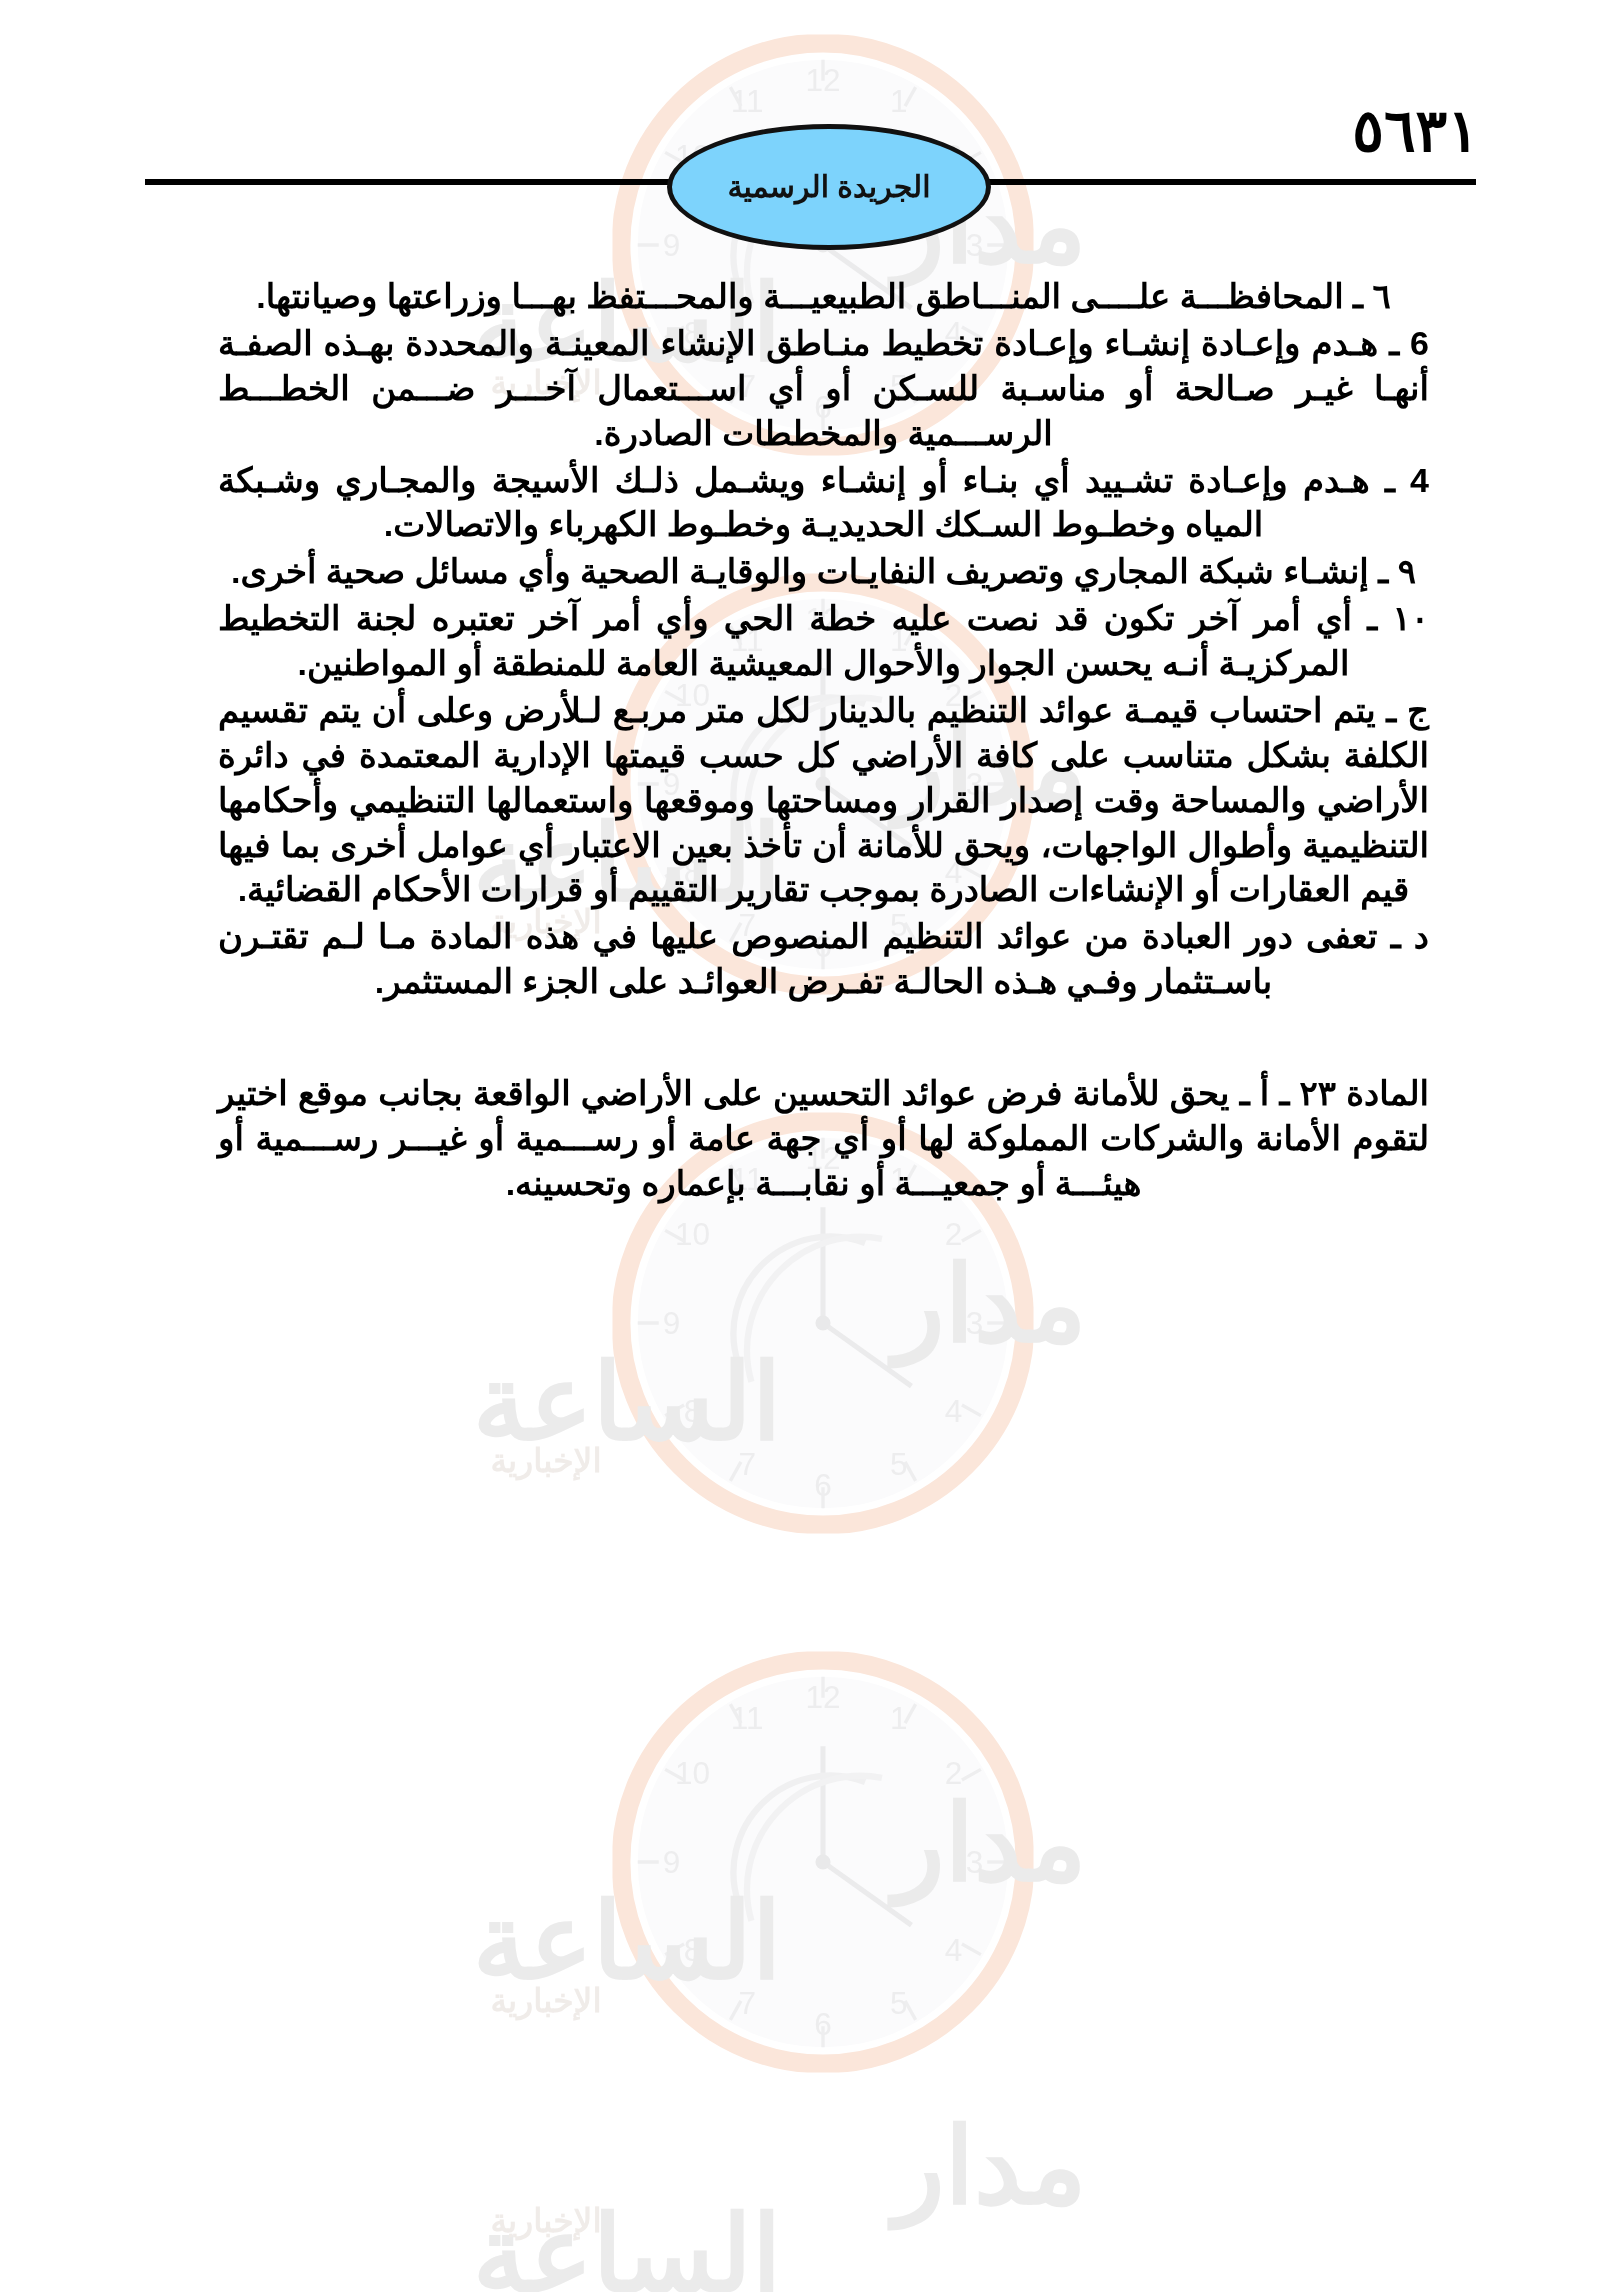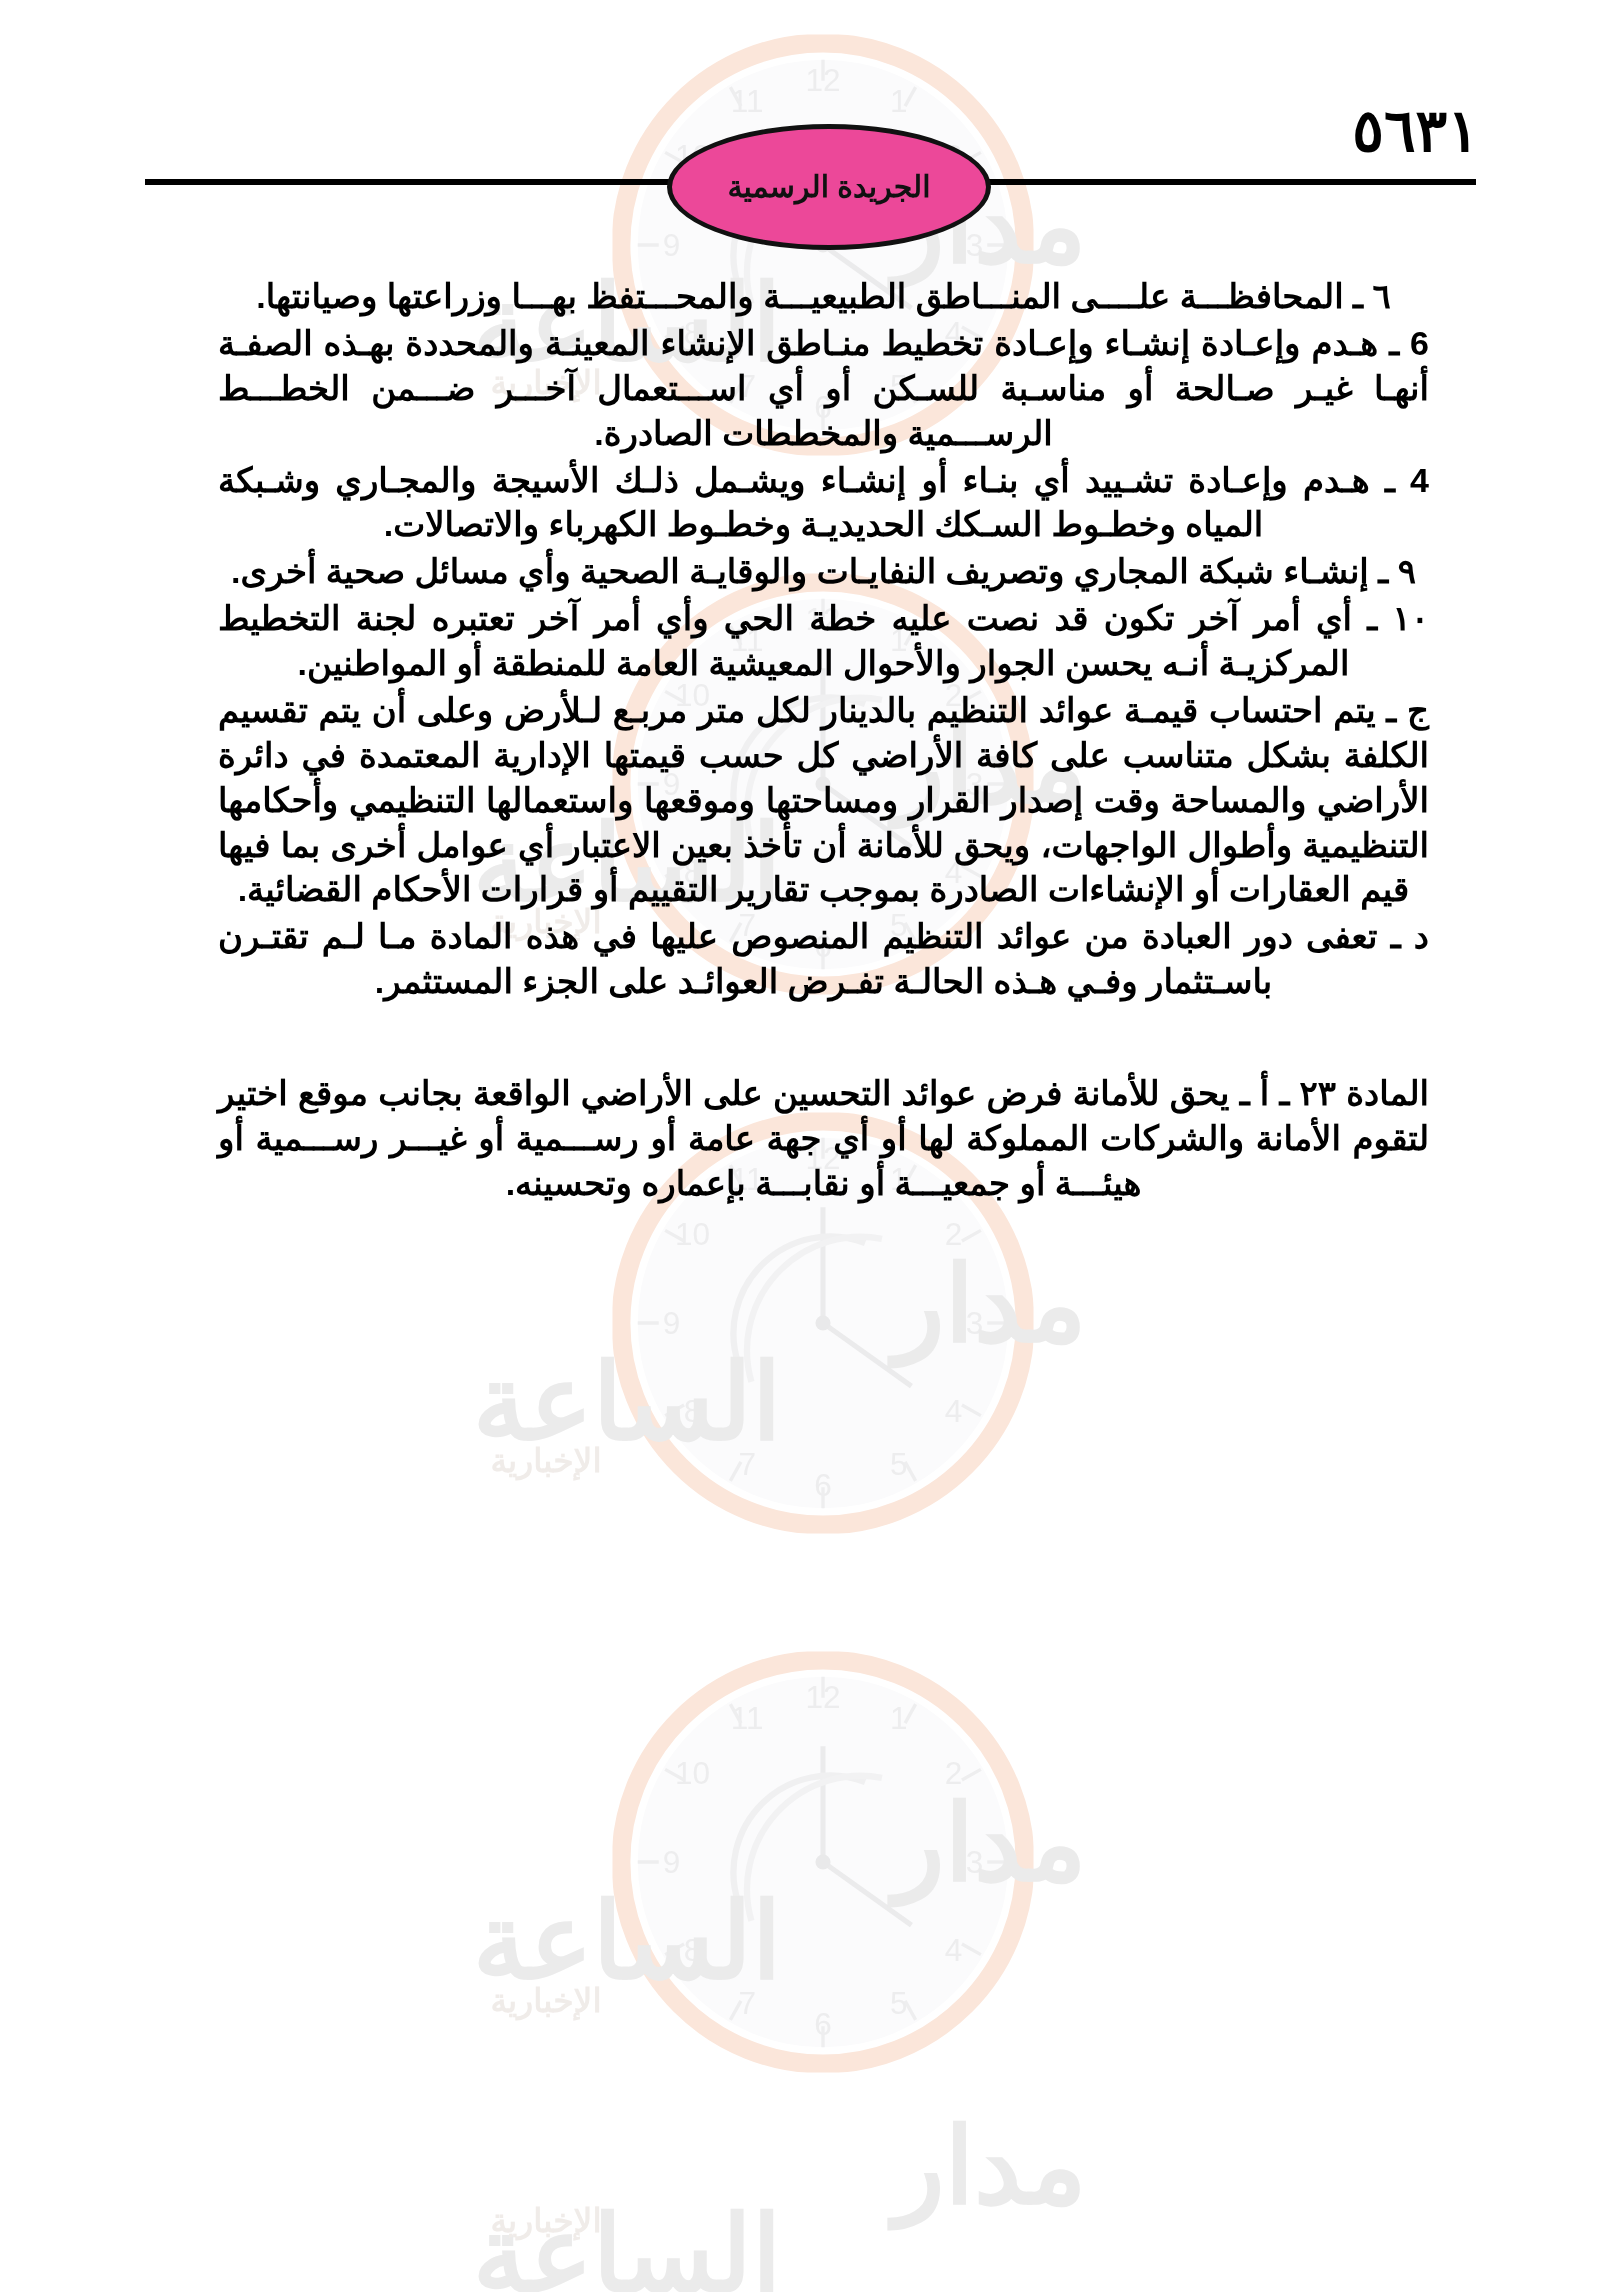--- a/index.html
+++ b/index.html
@@ -61,21 +61,21 @@
     background: #000;
   }
   .header-oval {
     position: absolute;
     left: 667px;
     top: 5.9px;
     width: 314px;
     height: 116px;
     border: 5.9px solid #111;
     border-radius: 50% / 50%;
-    background: #ec4899;
+    background: #7dd3fc;
     display: flex;
     align-items: center;
     justify-content: center;
   }
   .header-oval-label {
     font-family: "Liberation Sans", sans-serif;
     font-size: 30px;
     font-weight: bold;
     color: #111;
     direction: rtl;

